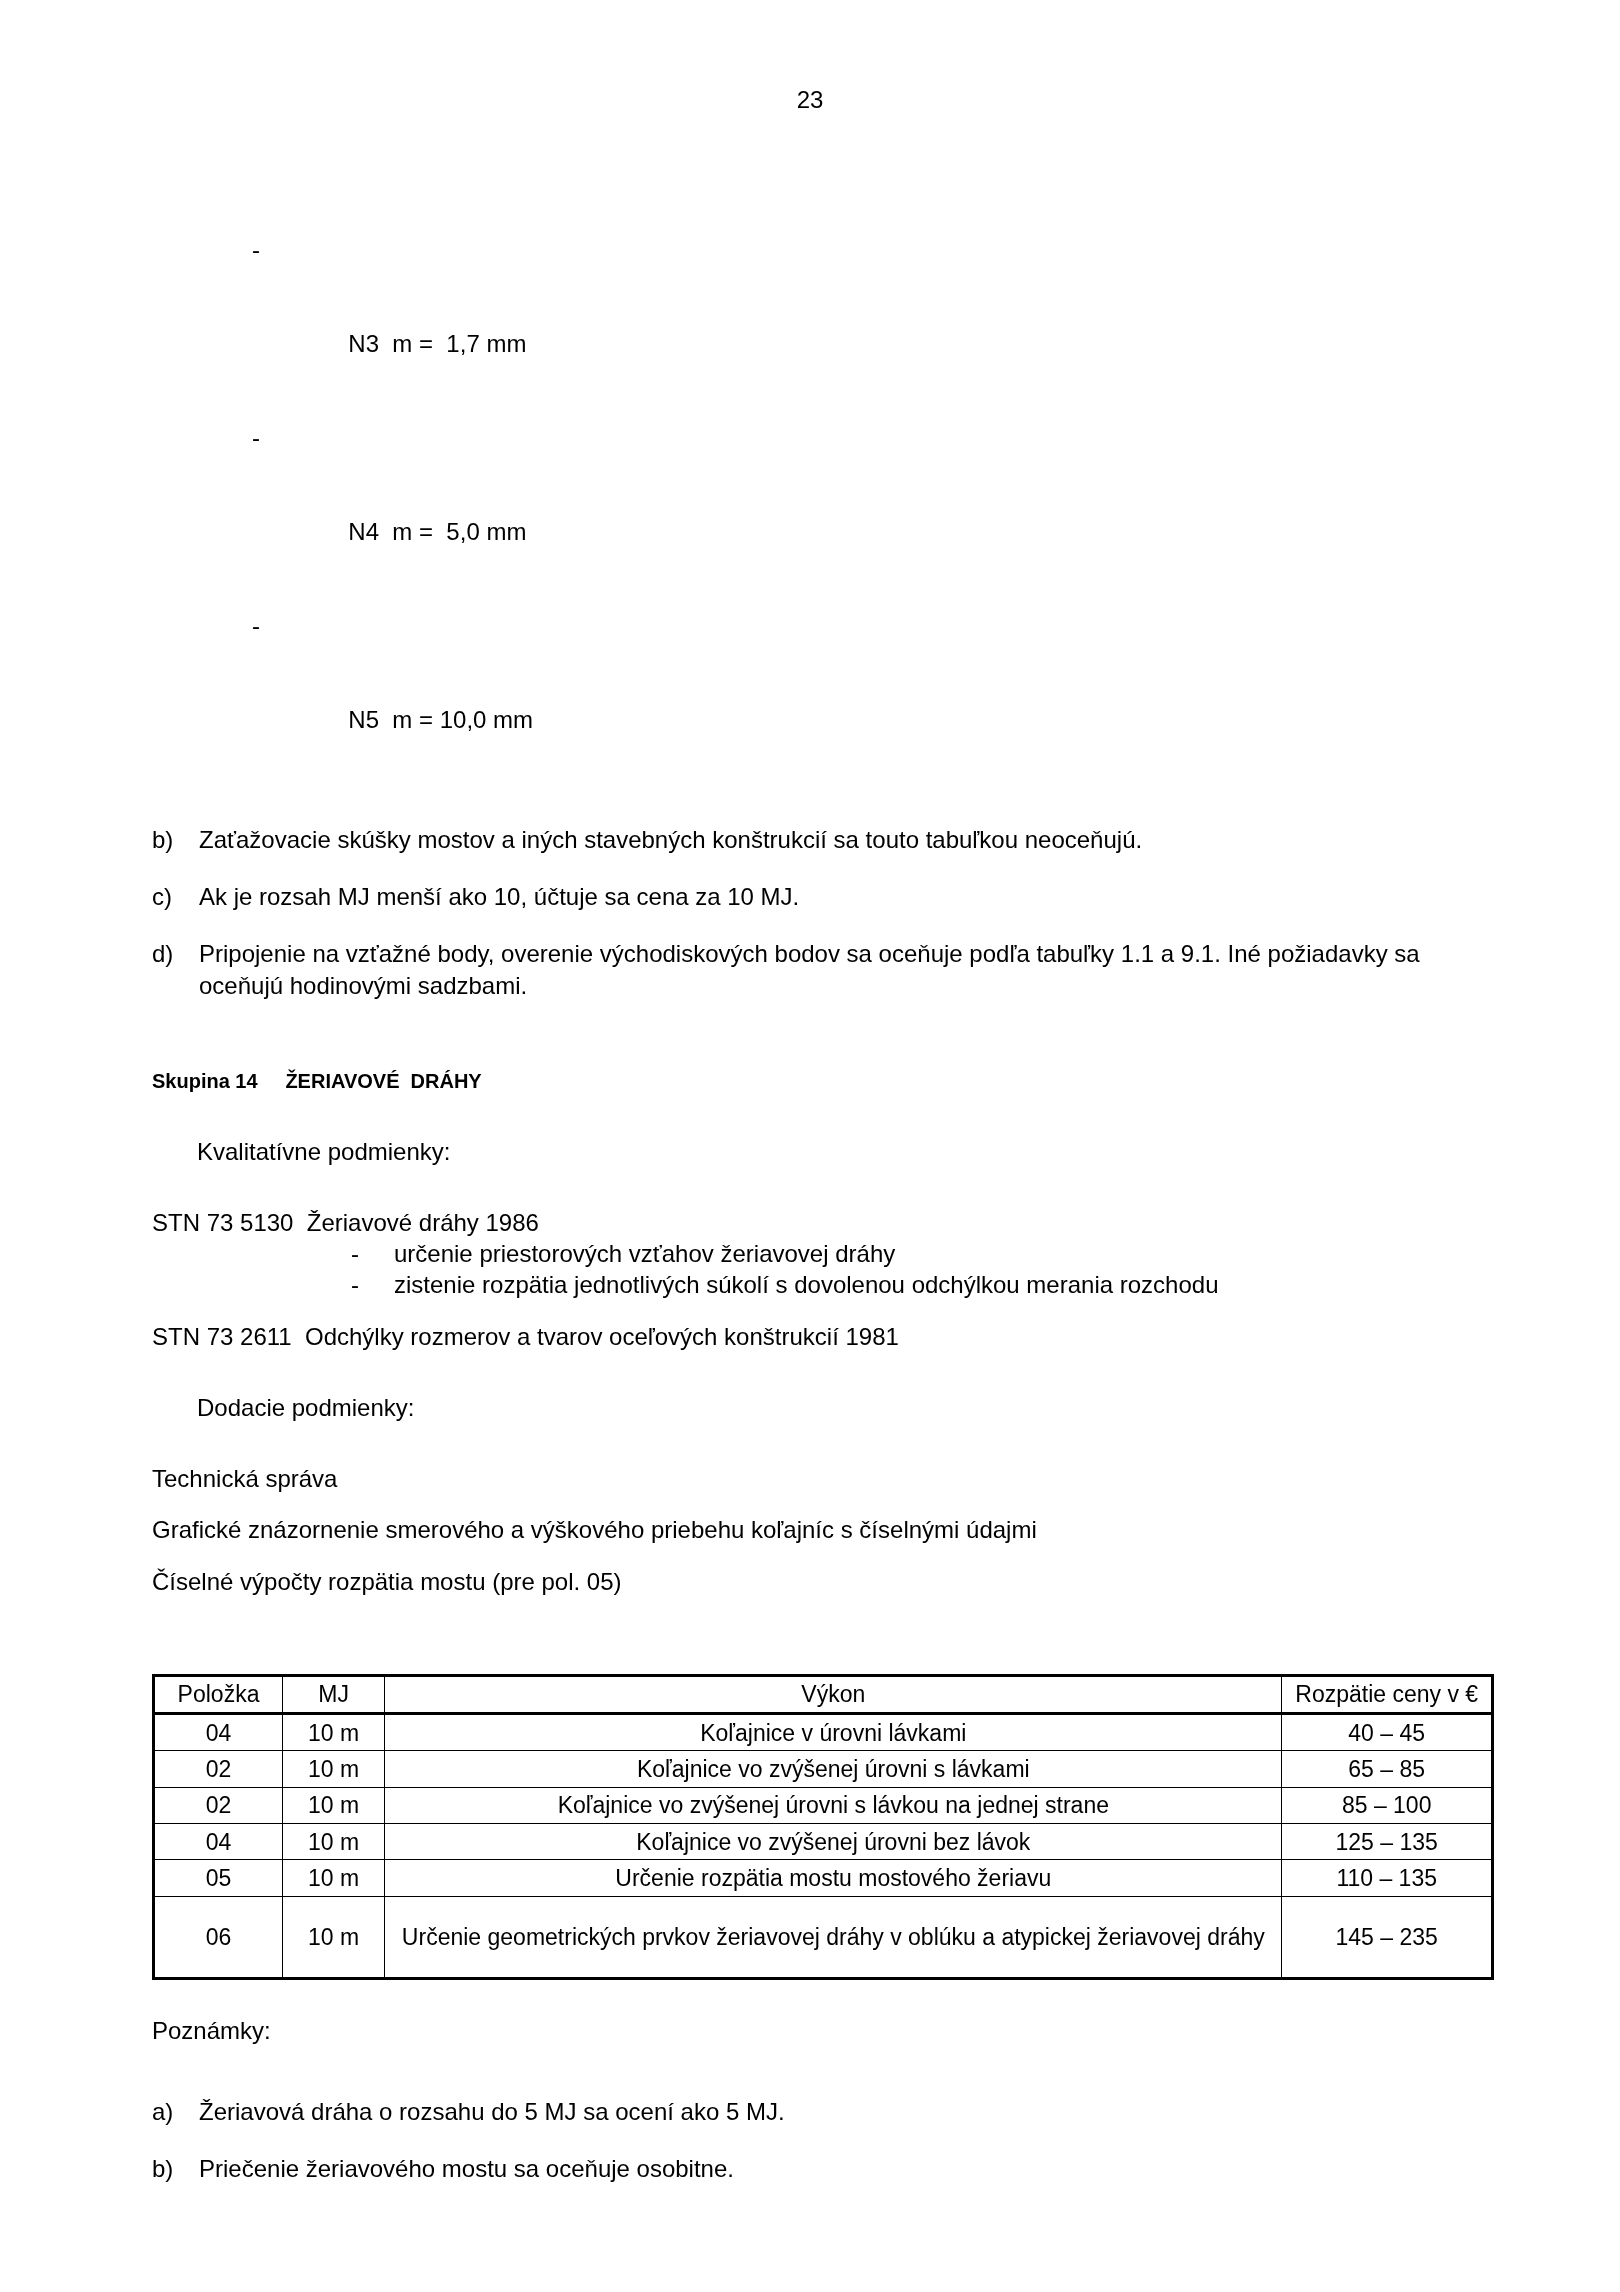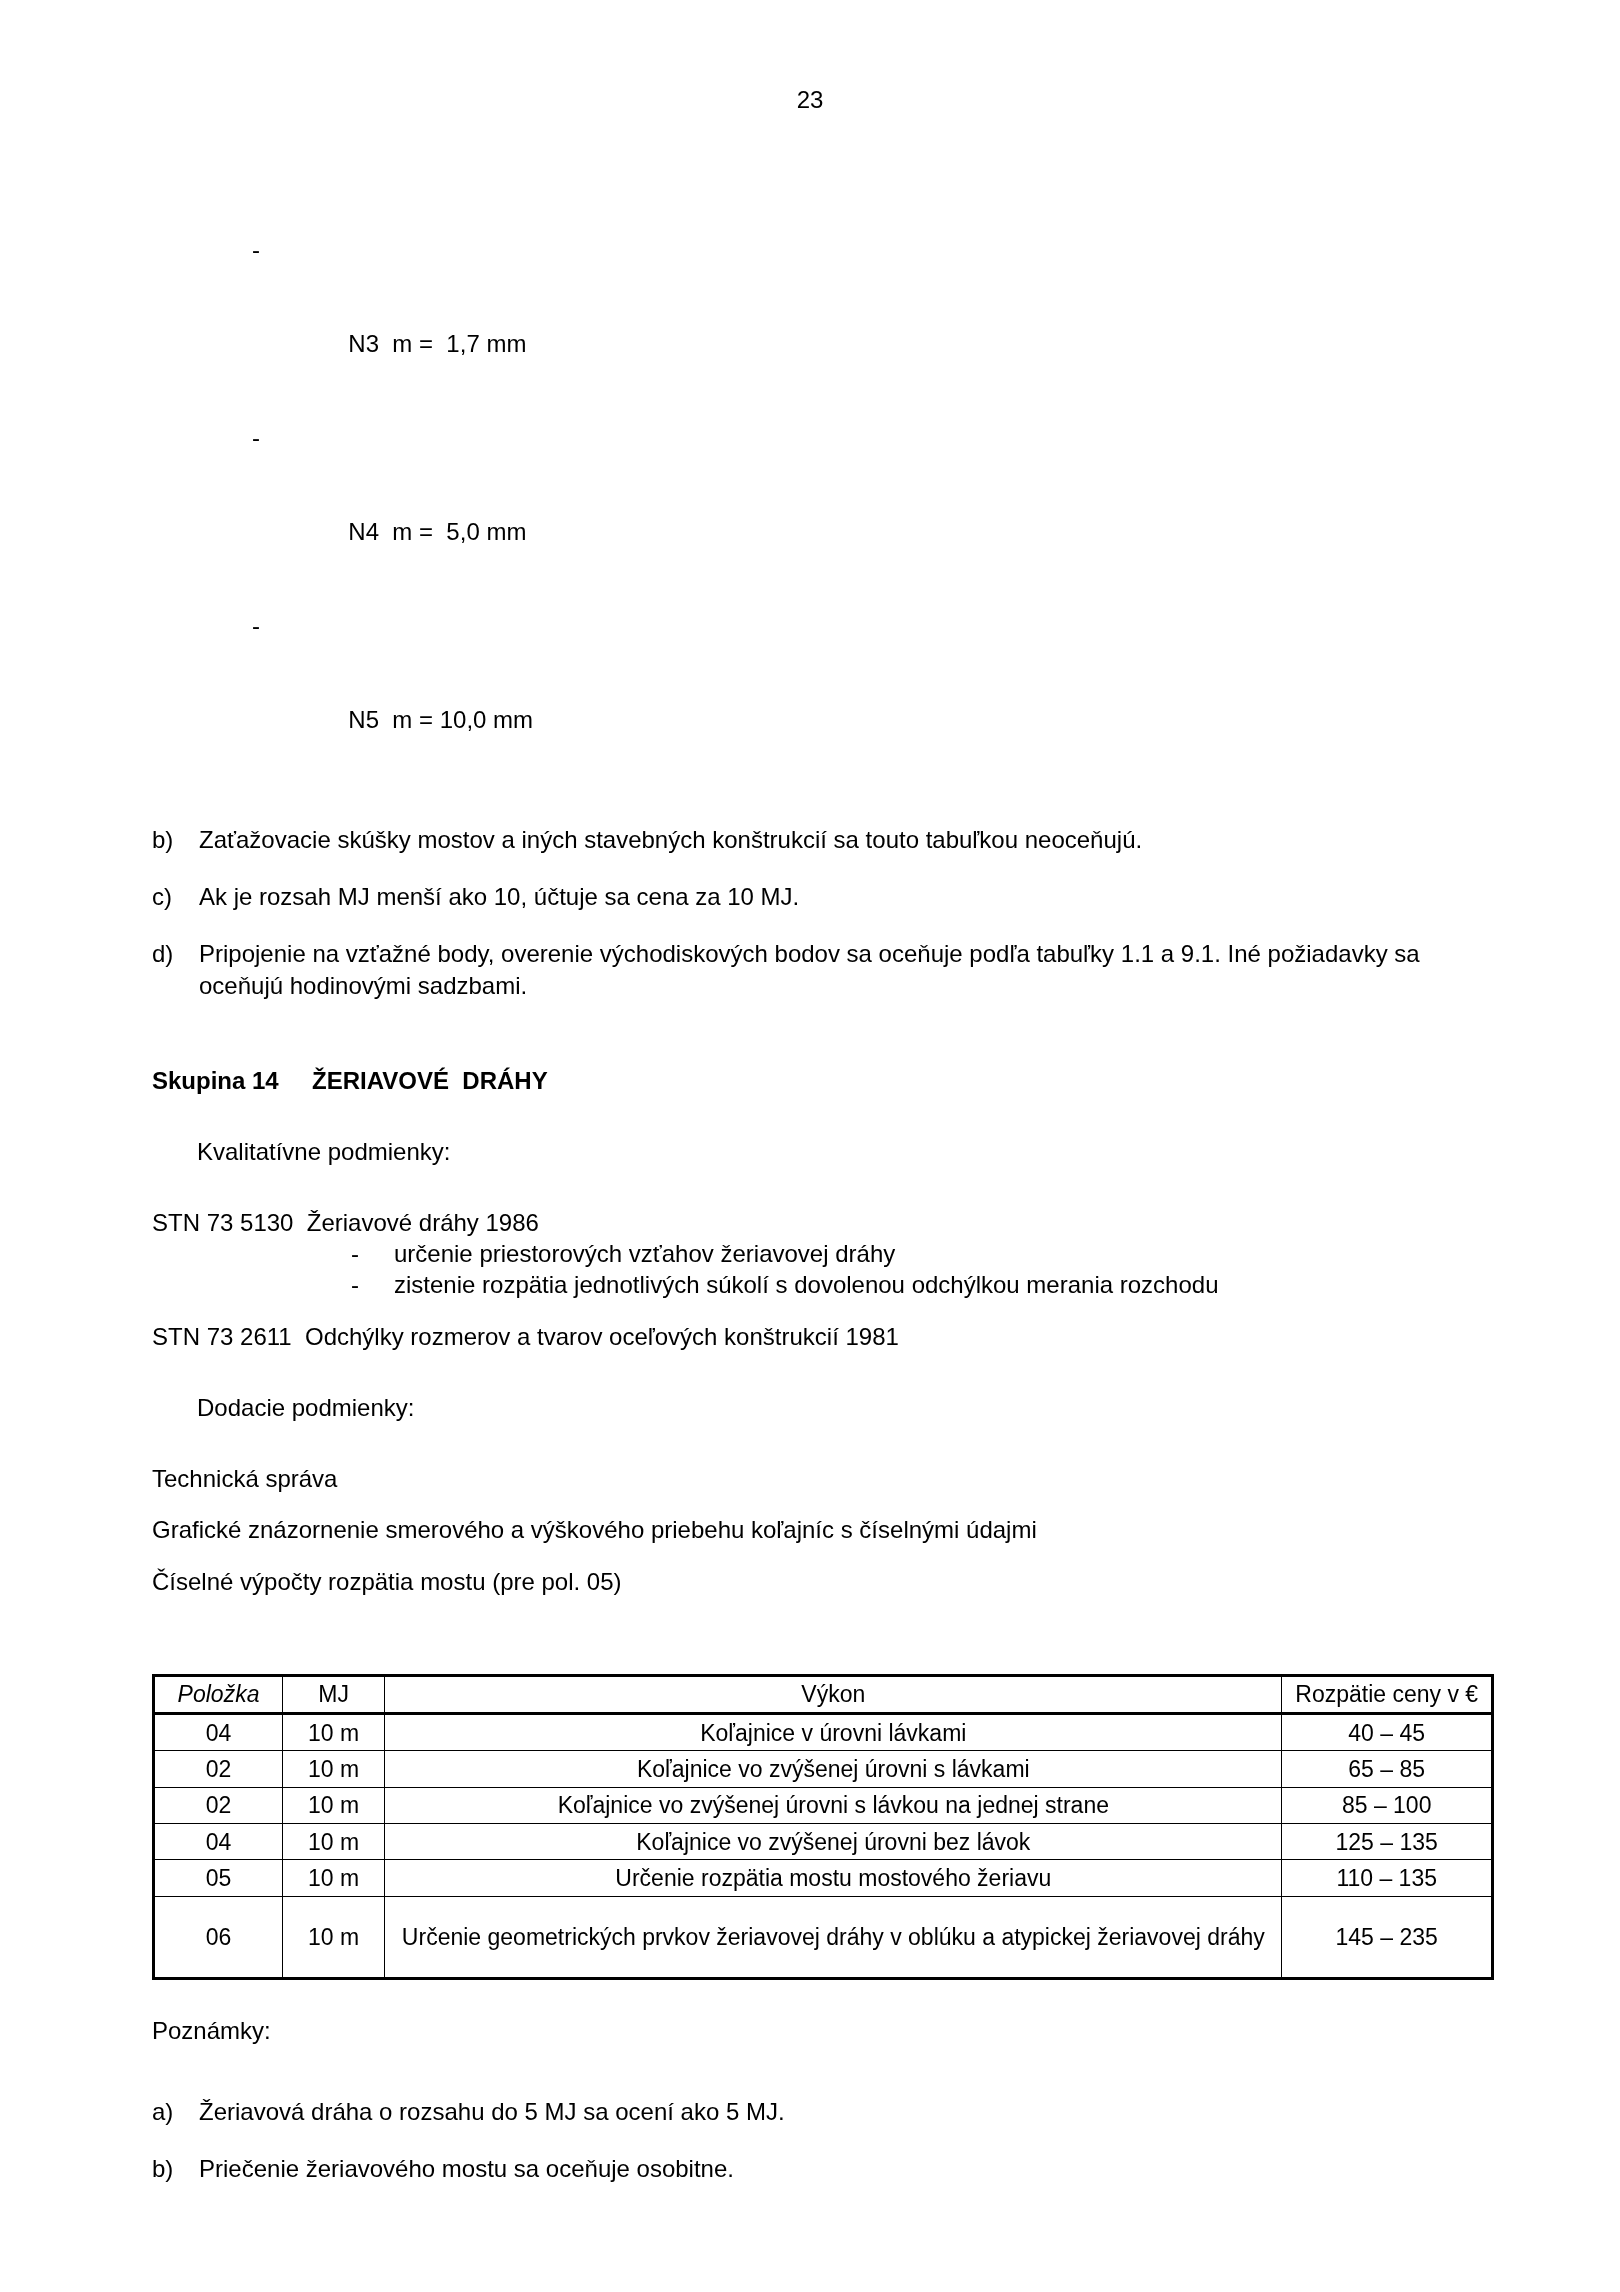--- a/index.html
+++ b/index.html
@@ -63,21 +63,21 @@
     margin-top: 25px;
   }
   .lettered .marker {
     position: absolute;
     left: 0;
     top: 0;
   }
 
   
   .group-heading {
-    font-size: 24px;
+    font-size: 20px;
     font-weight: bold;
     line-height: 30px;
     white-space: pre;
   }
 
   .underlined-label {
     font-size: 24px;
     line-height: 30px;
     text-underline-offset: 4.5px;
     display: inline-block;
@@ -124,21 +124,21 @@
     border: 1.8px solid #000;
     padding: 2.7px 5.4px;
     text-align: center;
     vertical-align: middle;
     font-weight: normal;
     line-height: 30px;
   }
   table.wk thead th {
     border-bottom: 3.6px solid #000;
   }
-  table.wk .c-pol { width: 125px; font-style: italic; }
+  table.wk .c-pol { width: 125px; }
   table.wk .c-mj  { width: 99px; text-align: center; }
   table.wk .c-vyk { width: 869px; }
   table.wk .c-cen { width: 204px; }
   table.wk td.tall { height: 82px; }
 </style>
 </head>
 <body>
 
 <div class="page">
 

